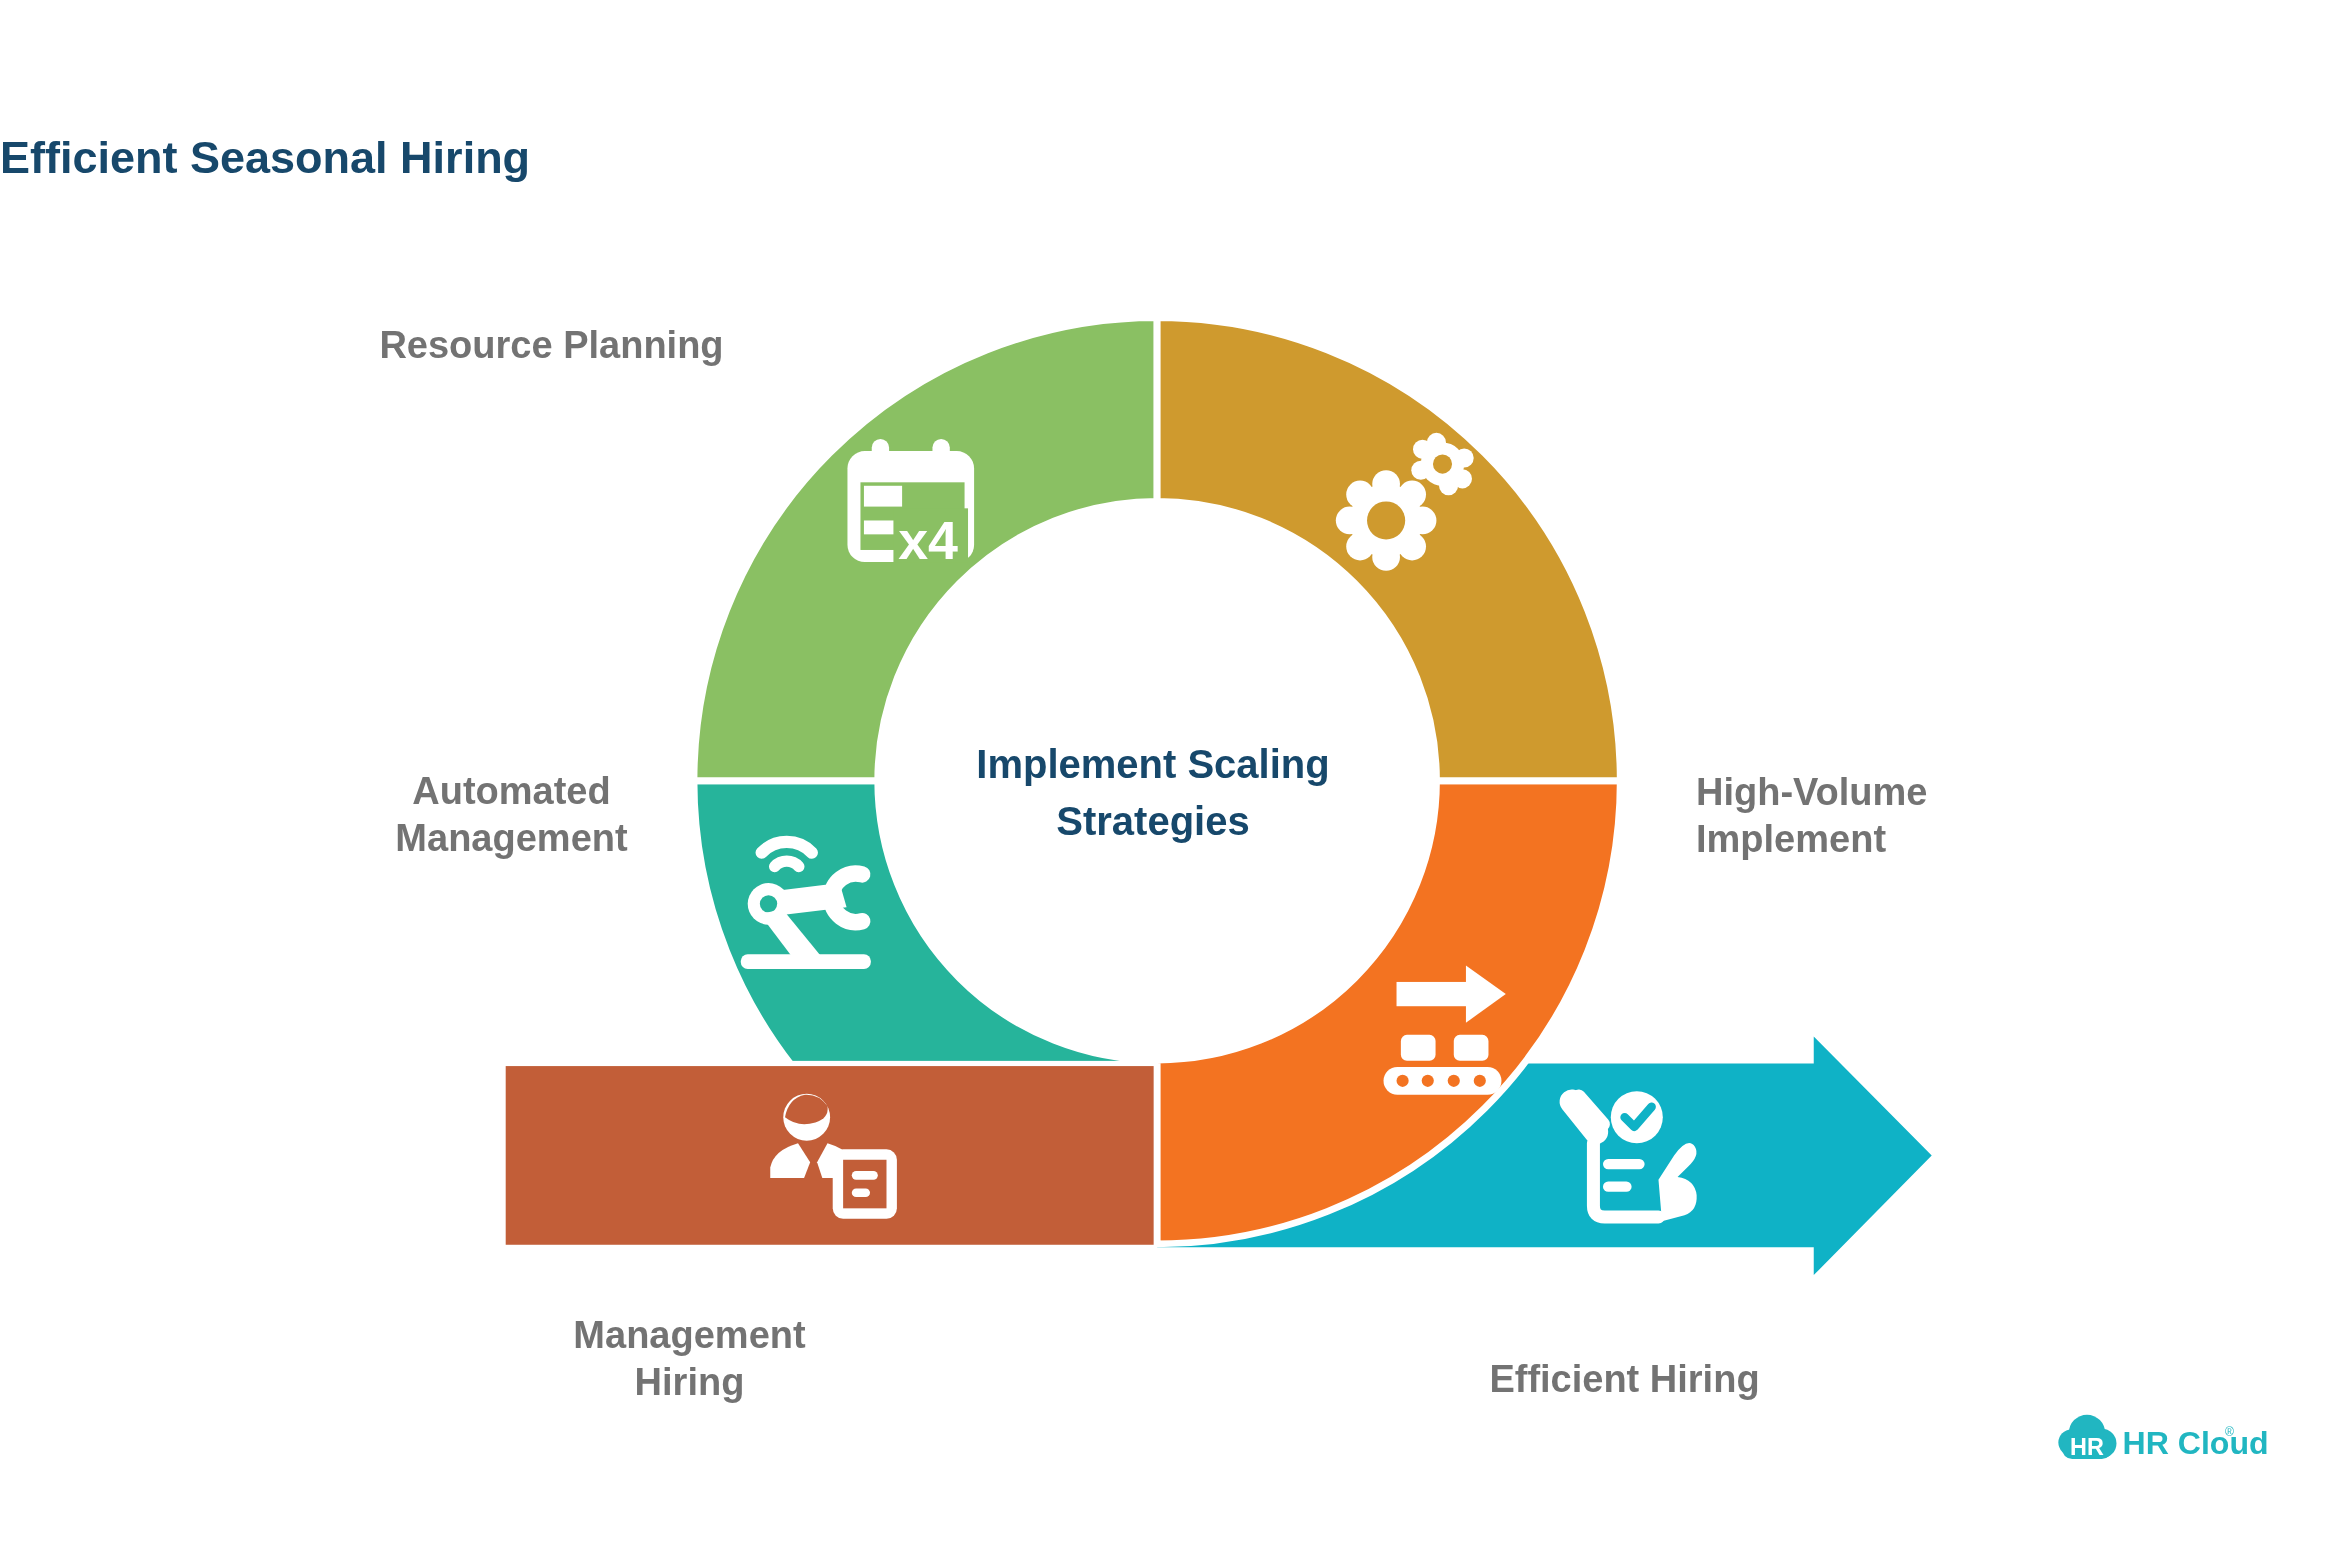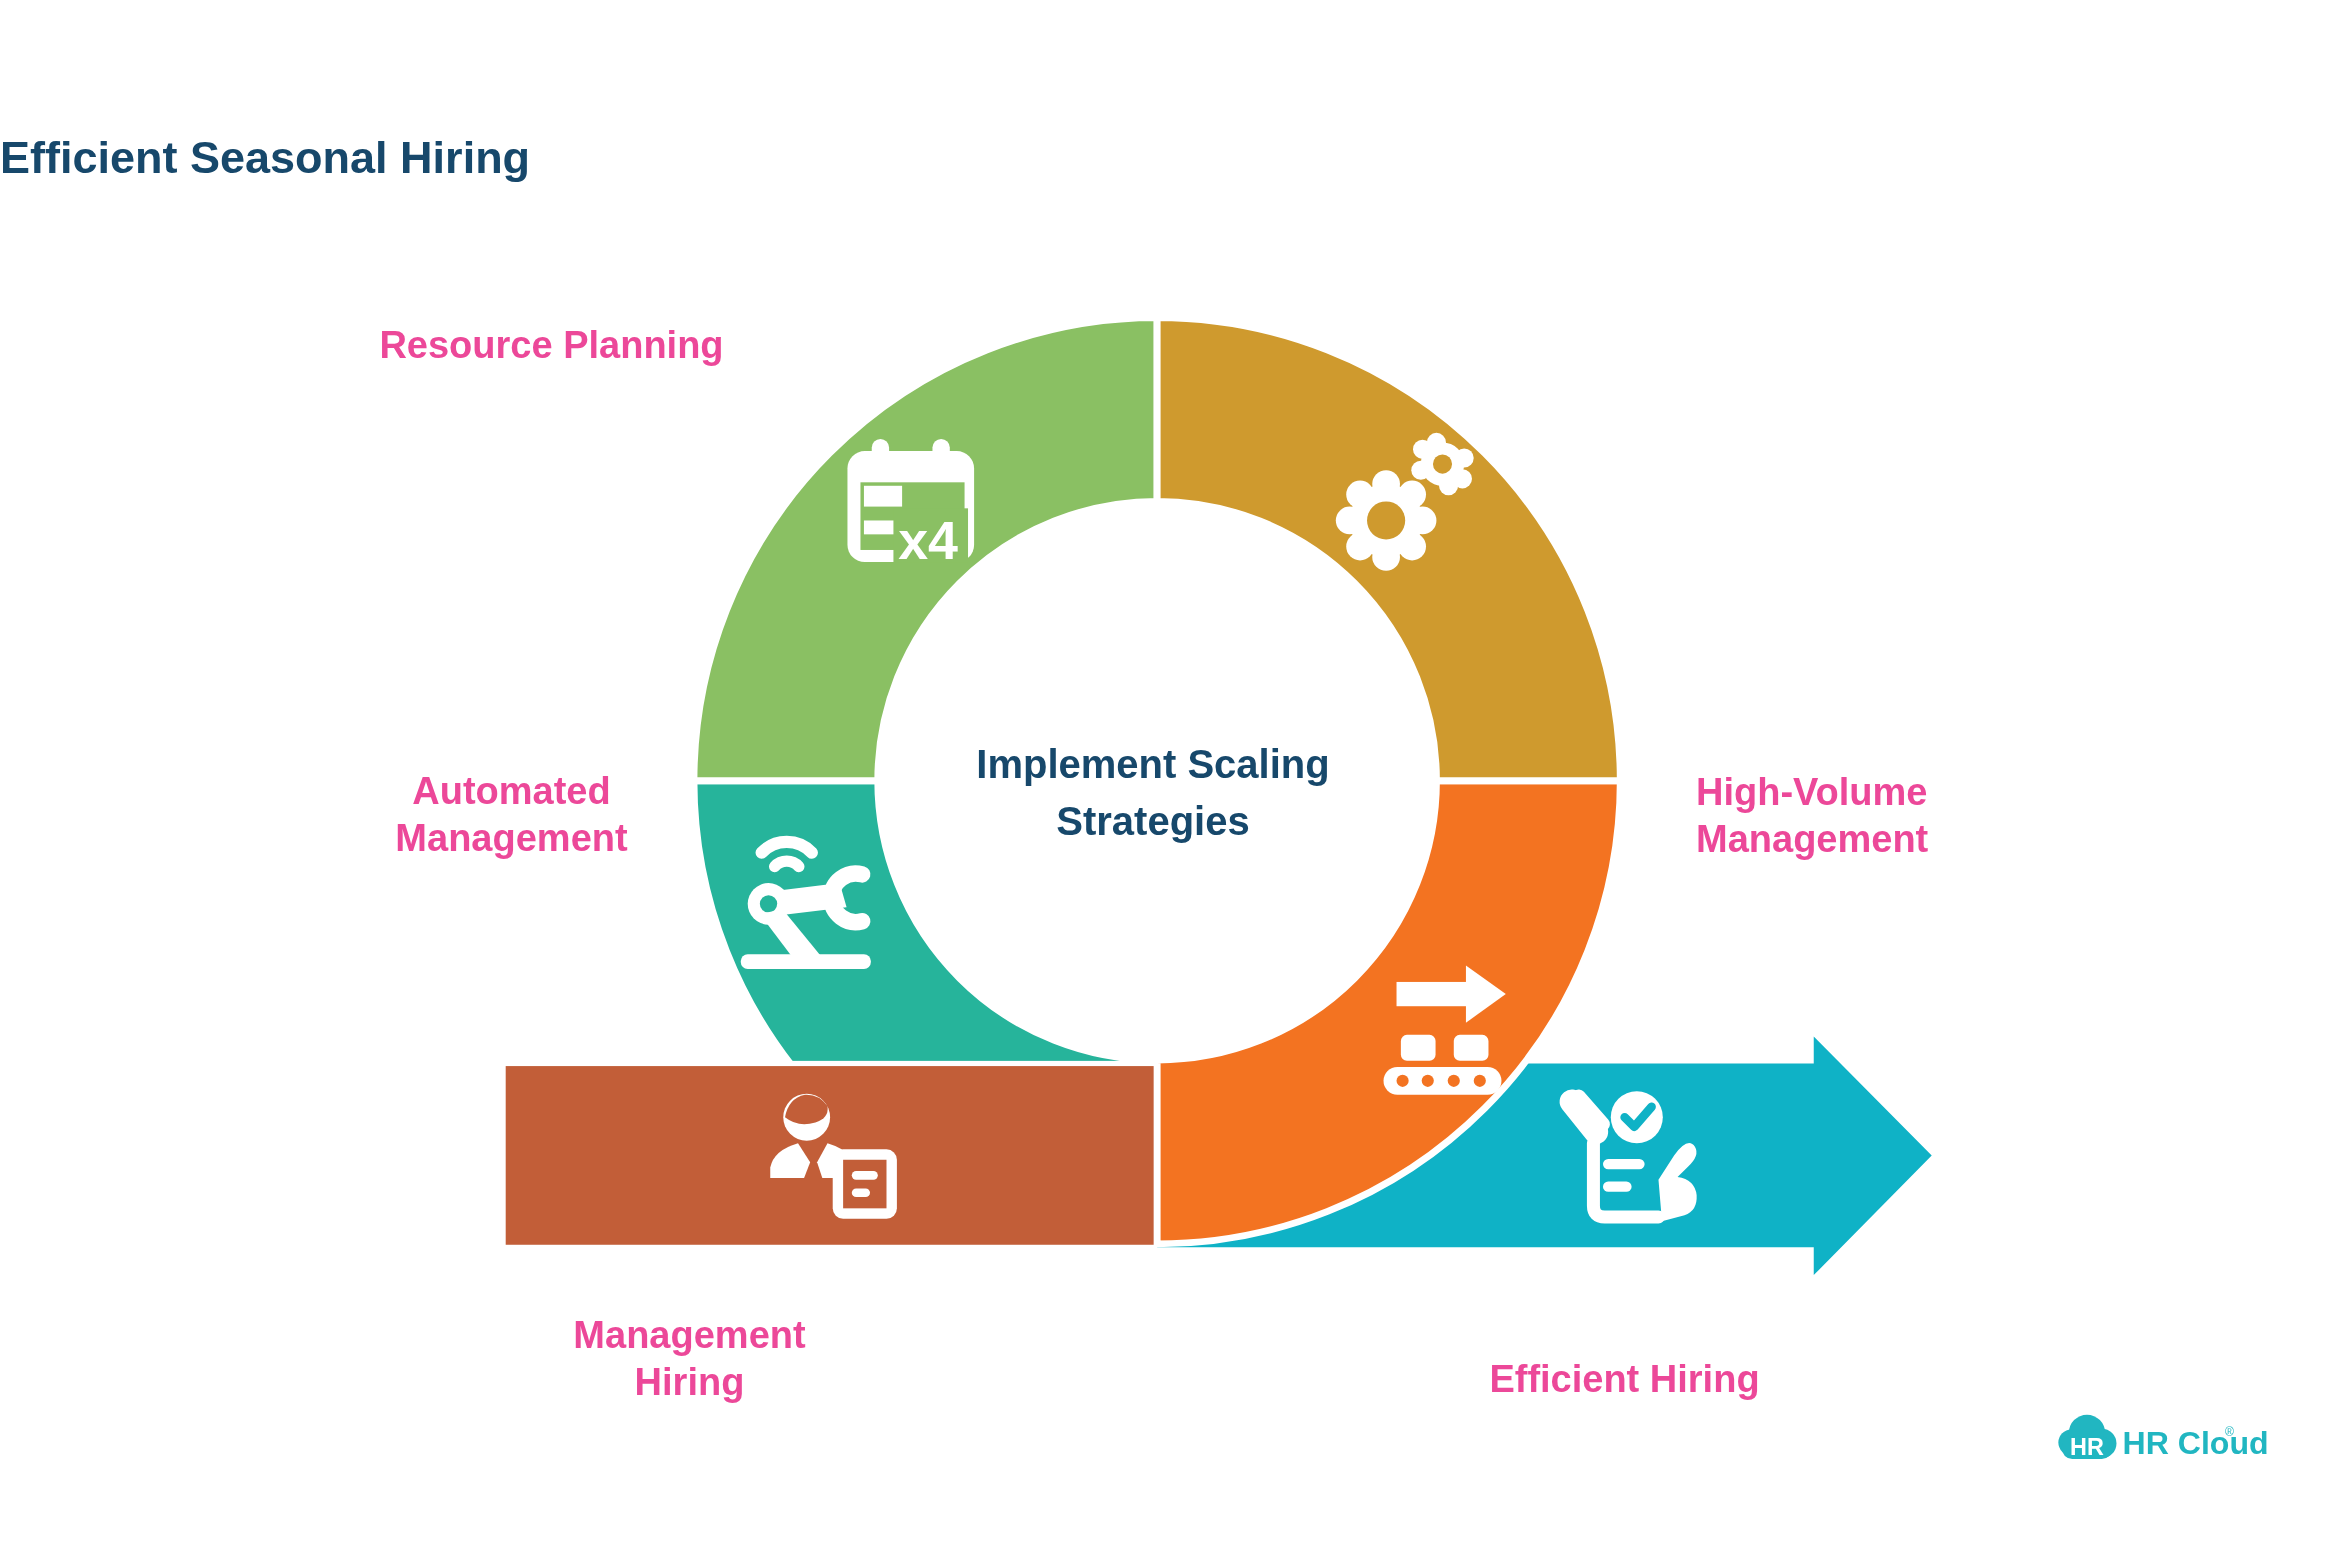--- a/index.html
+++ b/index.html
@@ -1,19 +1,19 @@
 <!DOCTYPE html>
 <html style="font-size:14px"><head>
 <meta charset="utf-8">
 <style>
   html,body{margin:0;padding:0;background:#fff;}
   #canvas{position:relative;width:2342px;height:1564px;background:#ffffff;overflow:hidden;
           font-family:"Liberation Sans",sans-serif;}
   #diagram-svg{position:absolute;left:0;top:0;}
-  .lbl{position:absolute;color:#ec4899;font-weight:700;font-size:38px;line-height:47px;text-align:center;}
+  .lbl{position:absolute;color:#737373;font-weight:700;font-size:38px;line-height:47px;text-align:center;}
   #title{position:absolute;left:0;top:132px;width:2342px;text-align:left;color:#17486B;
          font-weight:700;font-size:45px;}
   #center-label{position:absolute;left:945px;top:736px;width:416px;text-align:center;color:#17486B;
          font-weight:700;font-size:40px;line-height:57px;}
   .left-align{text-align:left;}
 </style>
 </head>
 <body>
 
 <div id="canvas">
@@ -127,21 +127,21 @@
       <text x="2447" y="1676" text-anchor="start" font-family="Liberation Sans, sans-serif" font-weight="700" font-size="37" fill="#21B6C1">HR Cloud</text>
       <text x="2565" y="1655" text-anchor="start" font-family="Liberation Sans, sans-serif" font-size="14" fill="#21B6C1">®</text>
     </g>
   </svg>
 
   <div class="lbl" style="left:378px;top:322px;width:347px;">Resource Planning</div>
 
 
   <div class="lbl" style="left:338px;top:768px;width:347px;">Automated Management</div>
 
-  <div class="lbl left-align" style="left:1696px;top:769px;width:295px;">High-Volume Management</div>
+  <div class="lbl left-align" style="left:1696px;top:769px;width:295px;">High-Volume Implement</div>
 
   <div id="center-label">Implement Scaling Strategies</div>
 
   <div class="lbl" style="left:516px;top:1312px;width:347px;">Management Hiring</div>
 
   <div class="lbl" style="left:1451px;top:1312px;width:347px;margin-top:44px;">Efficient Hiring</div>
 
 </div>
 
 

